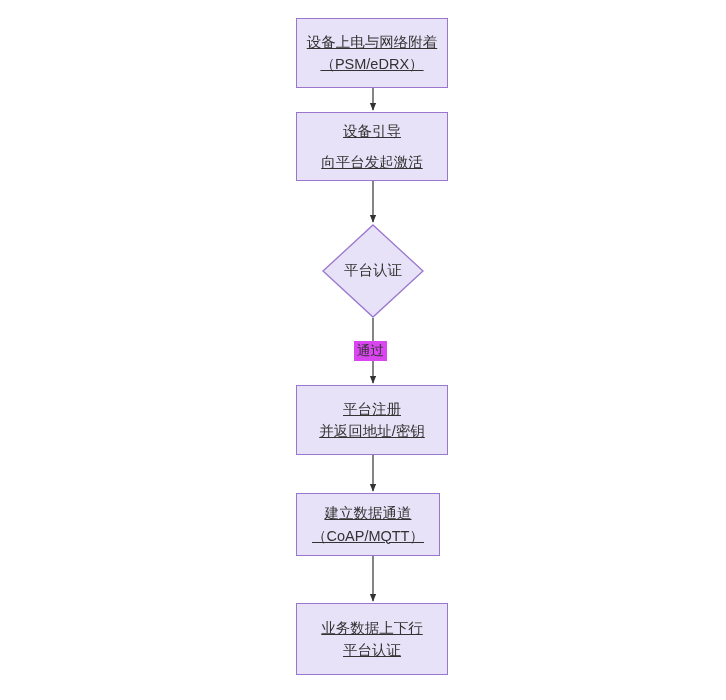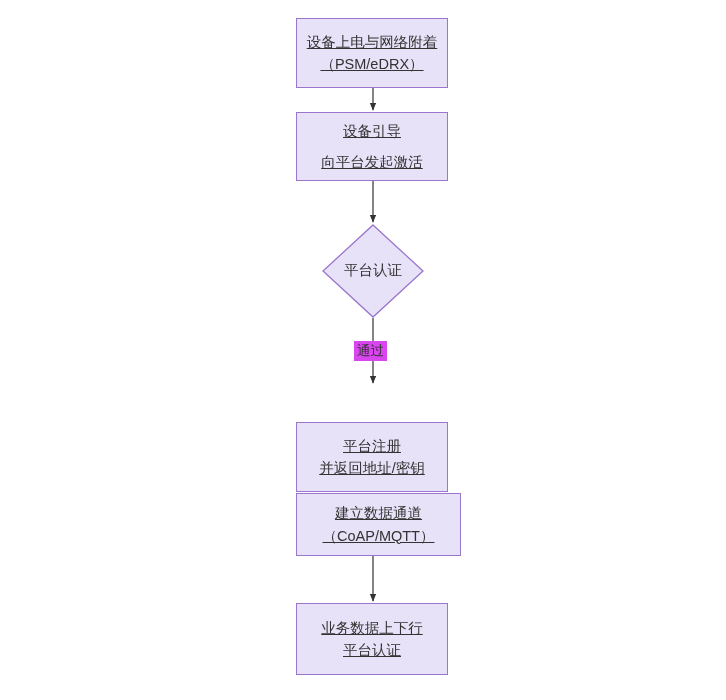--- a/index.html
+++ b/index.html
@@ -86,22 +86,22 @@
     line-height: 1.2;
     padding: 2px 3px;
     white-space: nowrap;
     text-align: center;
   }
 
   
   #node-power   { left: 296px; top: 18px;  width: 152px; height: 70px; }
   #node-boot    { left: 296px; top: 112px; width: 152px; height: 69px; gap: 8px; }
   #node-auth    { left: 322px; top: 224px; }
-  #node-reg     { left: 296px; top: 385px; width: 152px; height: 70px; margin-top: 37px; }
-  #node-channel { left: 296px; top: 493px; width: 165px; height: 63px; }
+  #node-reg     { left: 296px; top: 385px; width: 152px; height: 70px; }
+  #node-channel { left: 296px; top: 493px; width: 144px; height: 63px; }
   #node-data    { left: 296px; top: 603px; width: 152px; height: 72px; }
 
   #label-pass { left: 354px; top: 341px; }
 </style>
 </head>
 <body>
 
 <div id="flow-canvas">
 
   <svg class="edge-layer" viewBox="0 0 726 700" width="726" height="700" xmlns="http://www.w3.org/2000/svg">

